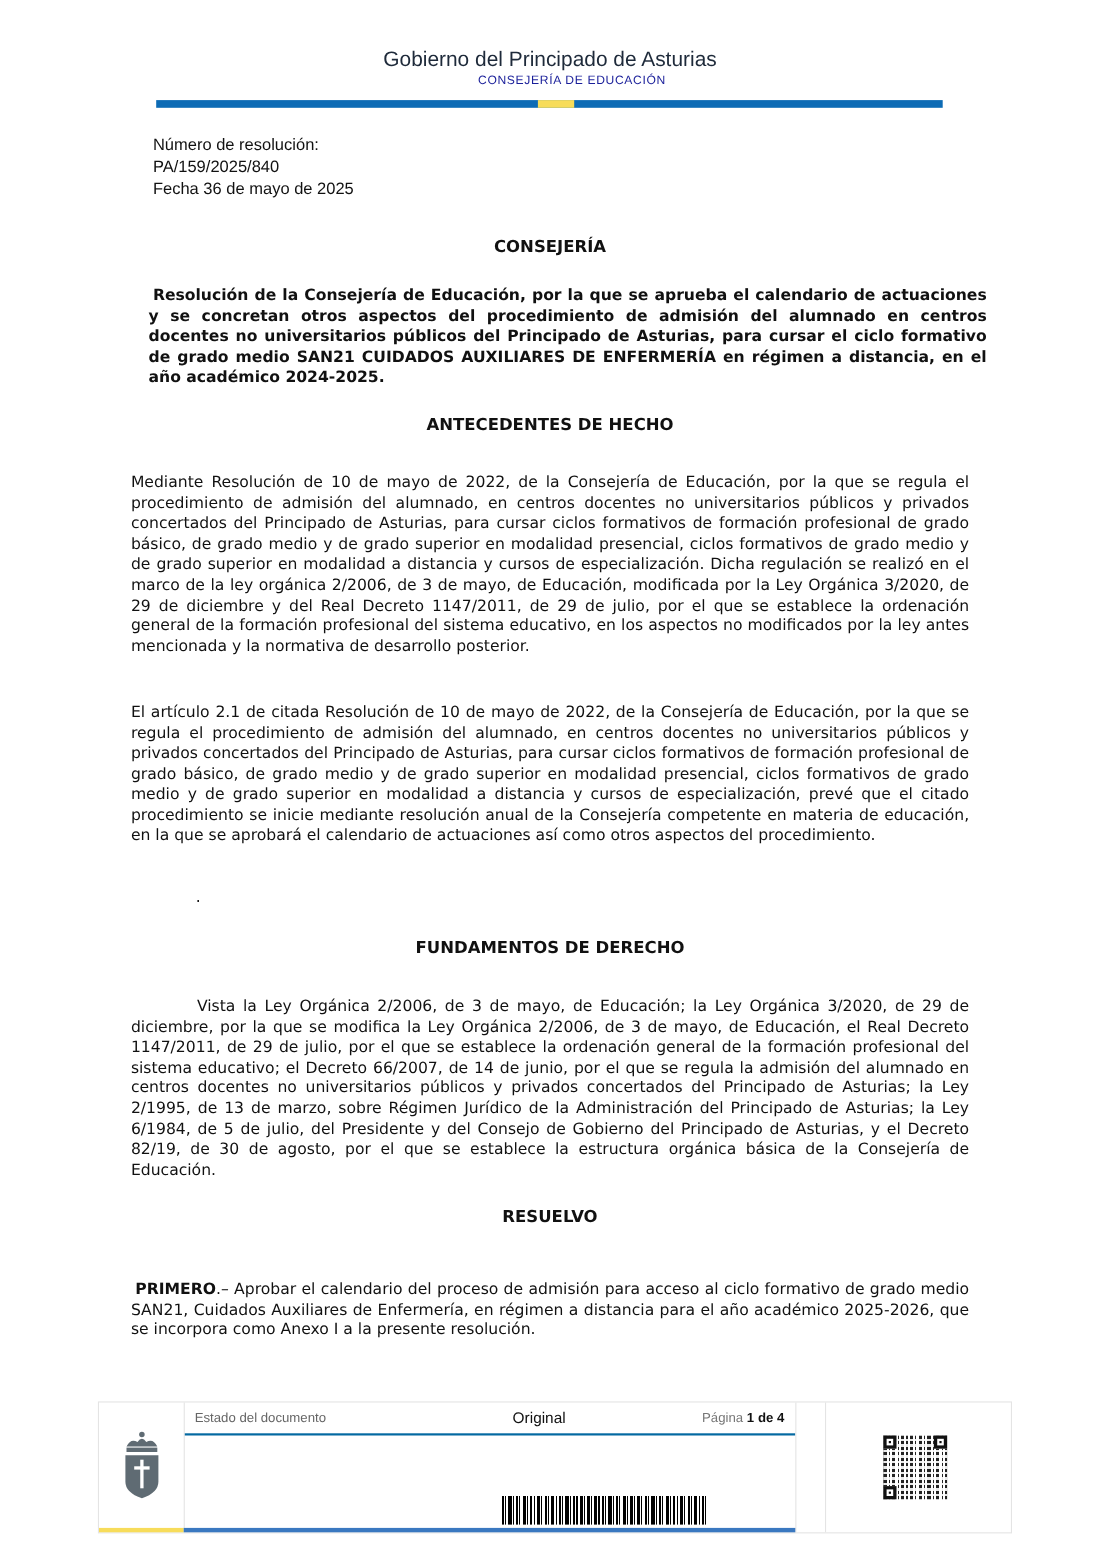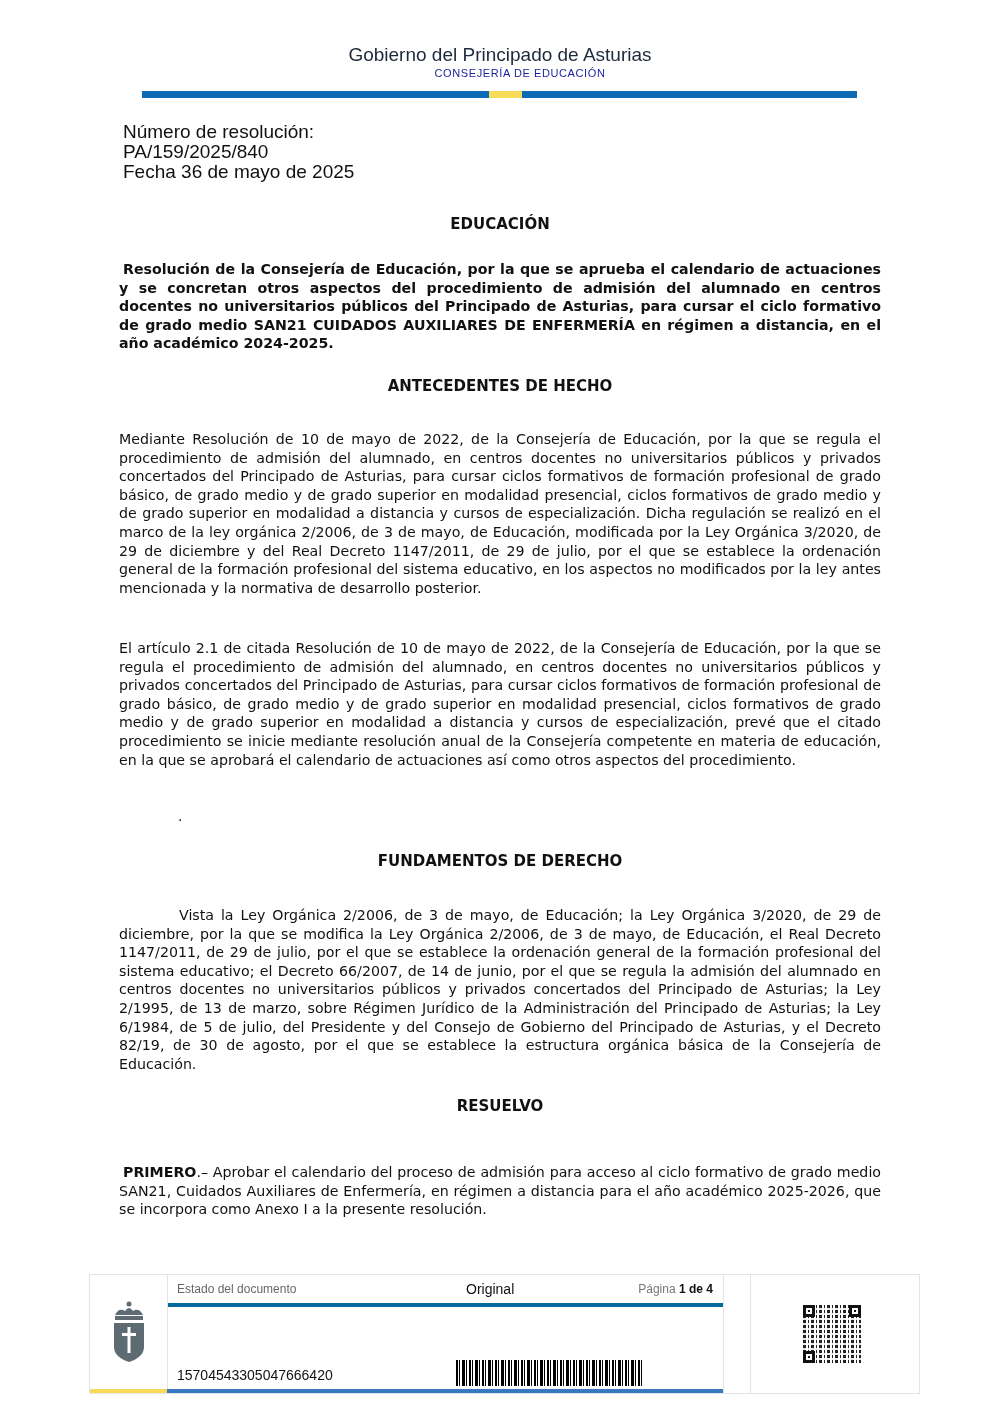--- a/index.html
+++ b/index.html
@@ -1,34 +1,34 @@
 <!DOCTYPE html>
 <html><head>
 <meta charset="utf-8">
 <style>
   html, body { margin: 0; padding: 0; background: #ffffff; }
   body { width: 1000px; height: 1414px; position: relative; overflow: hidden; font-family: "DejaVu Sans", sans-serif; color: #111; }
   .header-title { position: absolute; top: 44px; left: 0; width: 1000px; text-align: center; font-family: "Liberation Sans", sans-serif; font-weight: normal; font-size: 19px; color: #1e2a3a; }
   .header-sub { position: absolute; top: 67px; left: 0; width: 1000px; text-align: center; font-family: "Liberation Sans", sans-serif; font-size: 11px; letter-spacing: 0.6px; color: #1a1f9a; margin-left: 20px; }
   .header-bar { position: absolute; top: 91px; left: 142px; width: 715px; height: 7px; background: #0d6bb5; }
   .header-bar .gold { position: absolute; left: 347px; width: 33px; height: 7px; background: #f7dc5a; }
-  .resnum { position: absolute; top: 122px; left: 123px; font-family: "Liberation Sans", sans-serif; font-size: 19px; line-height: 20px; color: #111; }
+  .resnum { position: absolute; top: 122px; left: 139px; font-family: "Liberation Sans", sans-serif; font-size: 15px; line-height: 20px; color: #111; }
   .heading { position: absolute; left: 0; width: 1000px; text-align: center; font-family: "DejaVu Sans", sans-serif; font-weight: bold; font-size: 15px; color: #111; }
   .para { position: absolute; left: 119px; width: 762px; font-size: 14.2px; line-height: 18.6px; text-align: justify; text-align-last: left; font-family: "DejaVu Sans", sans-serif; }
-  .para.bold { font-weight: bold; font-size: 14.2px; }
+  .para.bold { font-weight: bold; font-size: 14.2px; margin-left: 16px; }
   .dot { position: absolute; top: 808px; left: 178px; font-size: 14px; }
   
   .footer { position: absolute; top: 1274px; left: 89px; width: 829px; height: 118px; border: 1px solid #e4e4e4; font-family: "Liberation Sans", sans-serif; }
   .footer .logo-col { position: absolute; left: 0; top: 0; width: 77px; height: 114px; }
   .footer .gold-bar { position: absolute; left: 0; bottom: 0; width: 77px; height: 4px; background: #f7dc5a; }
   .footer .blue-bar { position: absolute; left: 77px; bottom: 0; width: 556px; height: 4px; background: #3a78c0; }
   .footer .vsep { position: absolute; left: 77px; top: 0; width: 1px; height: 114px; background: #e4e4e4; }
   .footer .vsep2 { position: absolute; left: 633px; top: 0; width: 1px; height: 118px; background: #e4e4e4; }
   .footer .vsep3 { position: absolute; left: 660px; top: 0; width: 1px; height: 118px; background: #e4e4e4; }
-  .frow { position: absolute; left: 78px; width: 555px; height: 28px; border-bottom: 4px solid #0369a1; }
+  .frow { position: absolute; left: 78px; width: 555px; height: 28px; border-bottom: 2px solid #0369a1; }
   .flabel { position: absolute; left: 9px; top: 7px; font-size: 12px; color: #666; }
   .fvalue { position: absolute; font-size: 14px; color: #111; }
   .flink { position: absolute; left: 330px; top: 7px; font-size: 12.5px; color: #2a5db0; text-decoration: underline; cursor: pointer; }
   .fpage { position: absolute; right: 10px; top: 7px; font-size: 12px; color: #777; }
   .fpage b { color: #111; }
   .barcode { position: absolute; left: 366px; top: 85px; width: 186px; height: 26px; background: repeating-linear-gradient(90deg, #000 0 2px, #fff 2px 3px, #000 3px 4px, #fff 4px 6px, #000 6px 9px, #fff 9px 10px, #000 10px 11px, #fff 11px 13px); }
   .qr { position: absolute; left: 713px; top: 30px; width: 58px; height: 58px; background:
       repeating-linear-gradient(0deg, rgba(255,255,255,0.0) 0 3px, rgba(255,255,255,0.9) 3px 5px),
       repeating-linear-gradient(90deg, #222 0 3px, #fff 3px 5px, #222 5px 6px, #fff 6px 8px);
   }
@@ -43,21 +43,21 @@
 <div class="header-bar">
     <div class="gold"></div>
   </div>
 
 <div class="resnum">
   <div>Número de resolución:</div>
   <div>PA/159/2025/840</div>
   <div>Fecha 36 de mayo de 2025</div>
 </div>
 
-<div class="heading" style="top:215px">EDUCACIÓN</div>
+<div class="heading" style="top:215px">CONSEJERÍA</div>
 
 <div class="para bold" style="top:260px; text-indent:4px;">Resolución de la Consejería de Educación, por la que se aprueba el calendario de actuaciones y se concretan otros aspectos del procedimiento de admisión del alumnado en centros docentes no universitarios públicos del Principado de Asturias, para cursar el ciclo formativo de grado medio SAN21 CUIDADOS AUXILIARES DE ENFERMERÍA en régimen a distancia, en el año académico 2024-2025.</div>
 
 <div class="heading" style="top:377px">ANTECEDENTES DE HECHO</div>
 
 <div class="para" style="top:430px">Mediante Resolución de 10 de mayo de 2022, de la Consejería de Educación, por la que se regula el procedimiento de admisión del alumnado, en centros docentes no universitarios públicos y privados concertados del Principado de Asturias, para cursar ciclos formativos de formación profesional de grado básico, de grado medio y de grado superior en modalidad presencial, ciclos formativos de grado medio y de grado superior en modalidad a distancia y cursos de especialización. Dicha regulación se realizó en el marco de la ley orgánica 2/2006, de 3 de mayo, de Educación, modificada por la Ley Orgánica 3/2020, de 29 de diciembre y del Real Decreto 1147/2011, de 29 de julio, por el que se establece la ordenación general de la formación profesional del sistema educativo, en los aspectos no modificados por la ley antes mencionada y la normativa de desarrollo posterior.</div>
 <div class="para" style="top:639px">El artículo 2.1 de citada Resolución de 10 de mayo de 2022, de la Consejería de Educación, por la que se regula el procedimiento de admisión del alumnado, en centros docentes no universitarios públicos y privados concertados del Principado de Asturias, para cursar ciclos formativos de formación profesional de grado básico, de grado medio y de grado superior en modalidad presencial, ciclos formativos de grado medio y de grado superior en modalidad a distancia y cursos de especialización, prevé que el citado procedimiento se inicie mediante resolución anual de la Consejería competente en materia de educación, en la que se aprobará el calendario de actuaciones así como otros aspectos del procedimiento.</div>
 
 <div class="dot">.</div>
 
@@ -79,23 +79,20 @@
       <rect x="16.5" y="26" width="3" height="26" fill="#fff"></rect>
       <rect x="11" y="32" width="14" height="3" fill="#fff"></rect>
     </svg>
   </div>
   <div class="vsep"></div>
   <div class="frow" style="top:0">
     <span class="flabel">Estado del documento</span>
     <span class="fvalue" style="left:298px; top:6px;">Original</span>
     <span class="fpage"><span>Página</span> <b>1</b> <b>de 4</b></span>
   </div>
-  <div class="frow" style="top:87px; width:280px; border-bottom:none;">
-    <span class="fvalue" style="left:9px; top:5px;">15704543305047666420</span>
-  </div>
   <div class="barcode"></div>
   <div class="vsep2"></div>
   <div class="vsep3"></div>
   <div class="qr">
     <div class="corner" style="left:0;top:0;"></div>
     <div class="corner" style="right:0;top:0;"></div>
     <div class="corner" style="left:0;bottom:0;"></div>
   </div>
   <div class="gold-bar"></div>
   <div class="blue-bar"></div>

